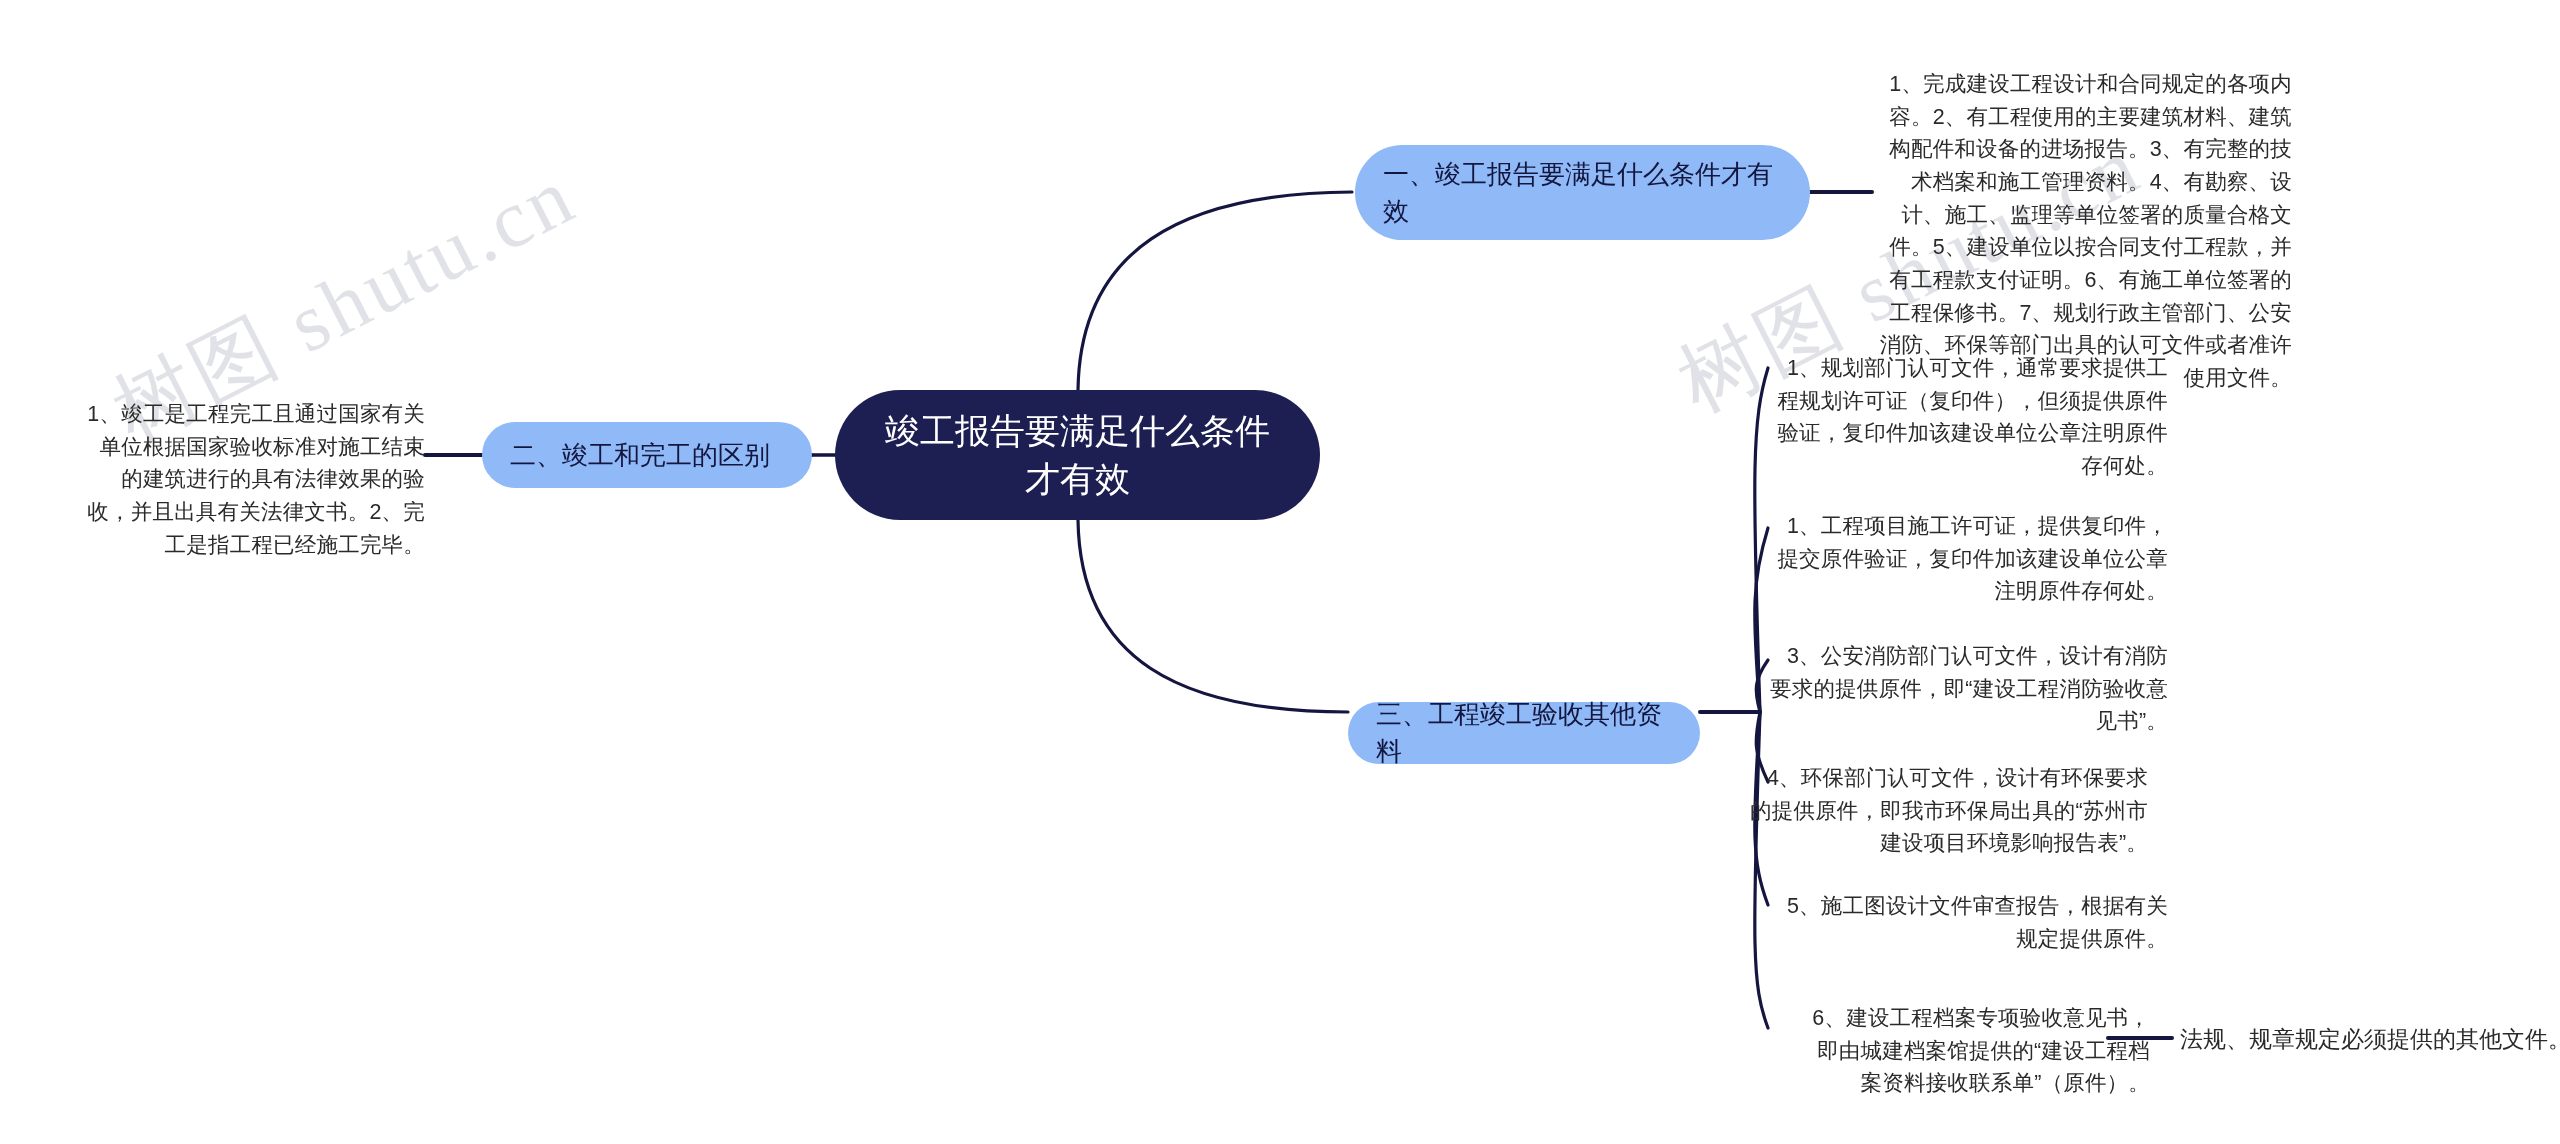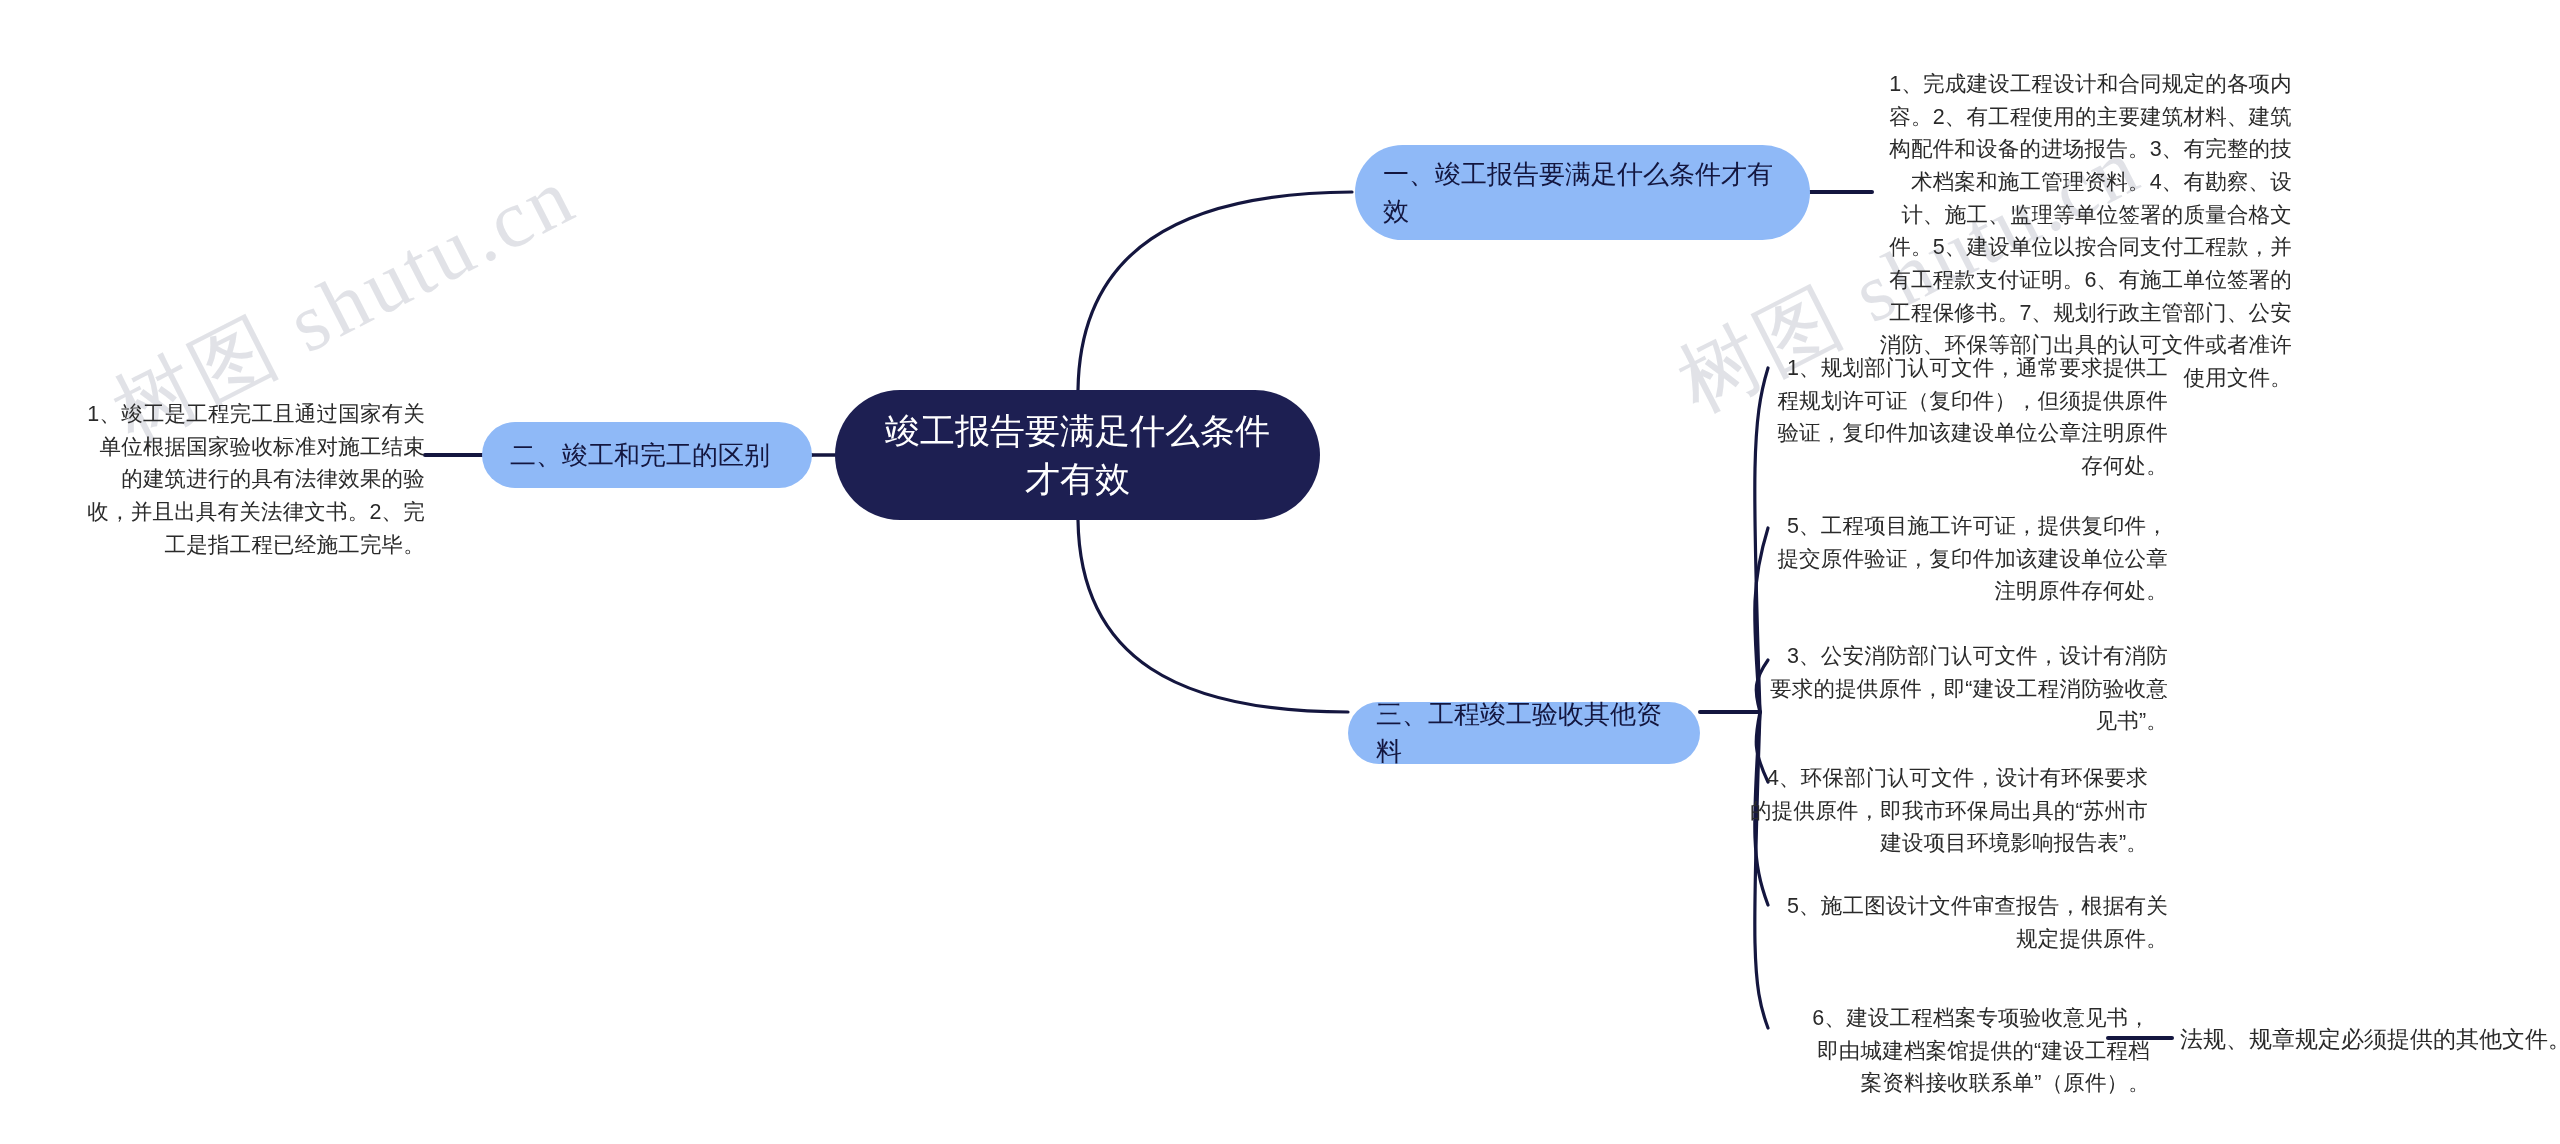--- a/index.html
+++ b/index.html
@@ -134,21 +134,21 @@
   </div>
 
   <div class="leaf" style="left:80px; top:398px; width:345px;">1、竣工是工程完工且通过国家有关单位根据国家验收标准对施工结束的建筑进行的具有法律效果的验收，并且出具有关法律文书。2、完工是指工程已经施工完毕。</div>
 
   <div class="node branch" style="left:1348px; top:702px; width:352px; height:62px;">
     <span>三、工程竣工验收其他资料</span>
   </div>
 
   <div class="leaf" style="left:1768px; top:352px; width:400px;">1、规划部门认可文件，通常要求提供工程规划许可证（复印件），但须提供原件验证，复印件加该建设单位公章注明原件存何处。</div>
 
-  <div class="leaf" style="left:1768px; top:510px; width:400px;">5、工程项目施工许可证，提供复印件，提交原件验证，复印件加该建设单位公章注明原件存何处。</div>
+  <div class="leaf" style="left:1768px; top:510px; width:400px;">1、工程项目施工许可证，提供复印件，提交原件验证，复印件加该建设单位公章注明原件存何处。</div>
 
   <div class="leaf" style="left:1768px; top:640px; width:400px;">3、公安消防部门认可文件，设计有消防要求的提供原件，即“建设工程消防验收意见书”。</div>
 
   <div class="leaf" style="left:1748px; top:762px; width:400px;">4、环保部门认可文件，设计有环保要求的提供原件，即我市环保局出具的“苏州市建设项目环境影响报告表”。</div>
 
   <div class="leaf" style="left:1768px; top:890px; width:400px;">5、施工图设计文件审查报告，根据有关规定提供原件。</div>
 
   <div class="leaf" style="left:1768px; top:1002px; width:345px;margin-left:37px;">6、建设工程档案专项验收意见书，即由城建档案馆提供的“建设工程档案资料接收联系单”（原件）。</div>
 
   <div class="leaf-plain" style="left:2180px; top:1022px;">法规、规章规定必须提供的其他文件。</div>

